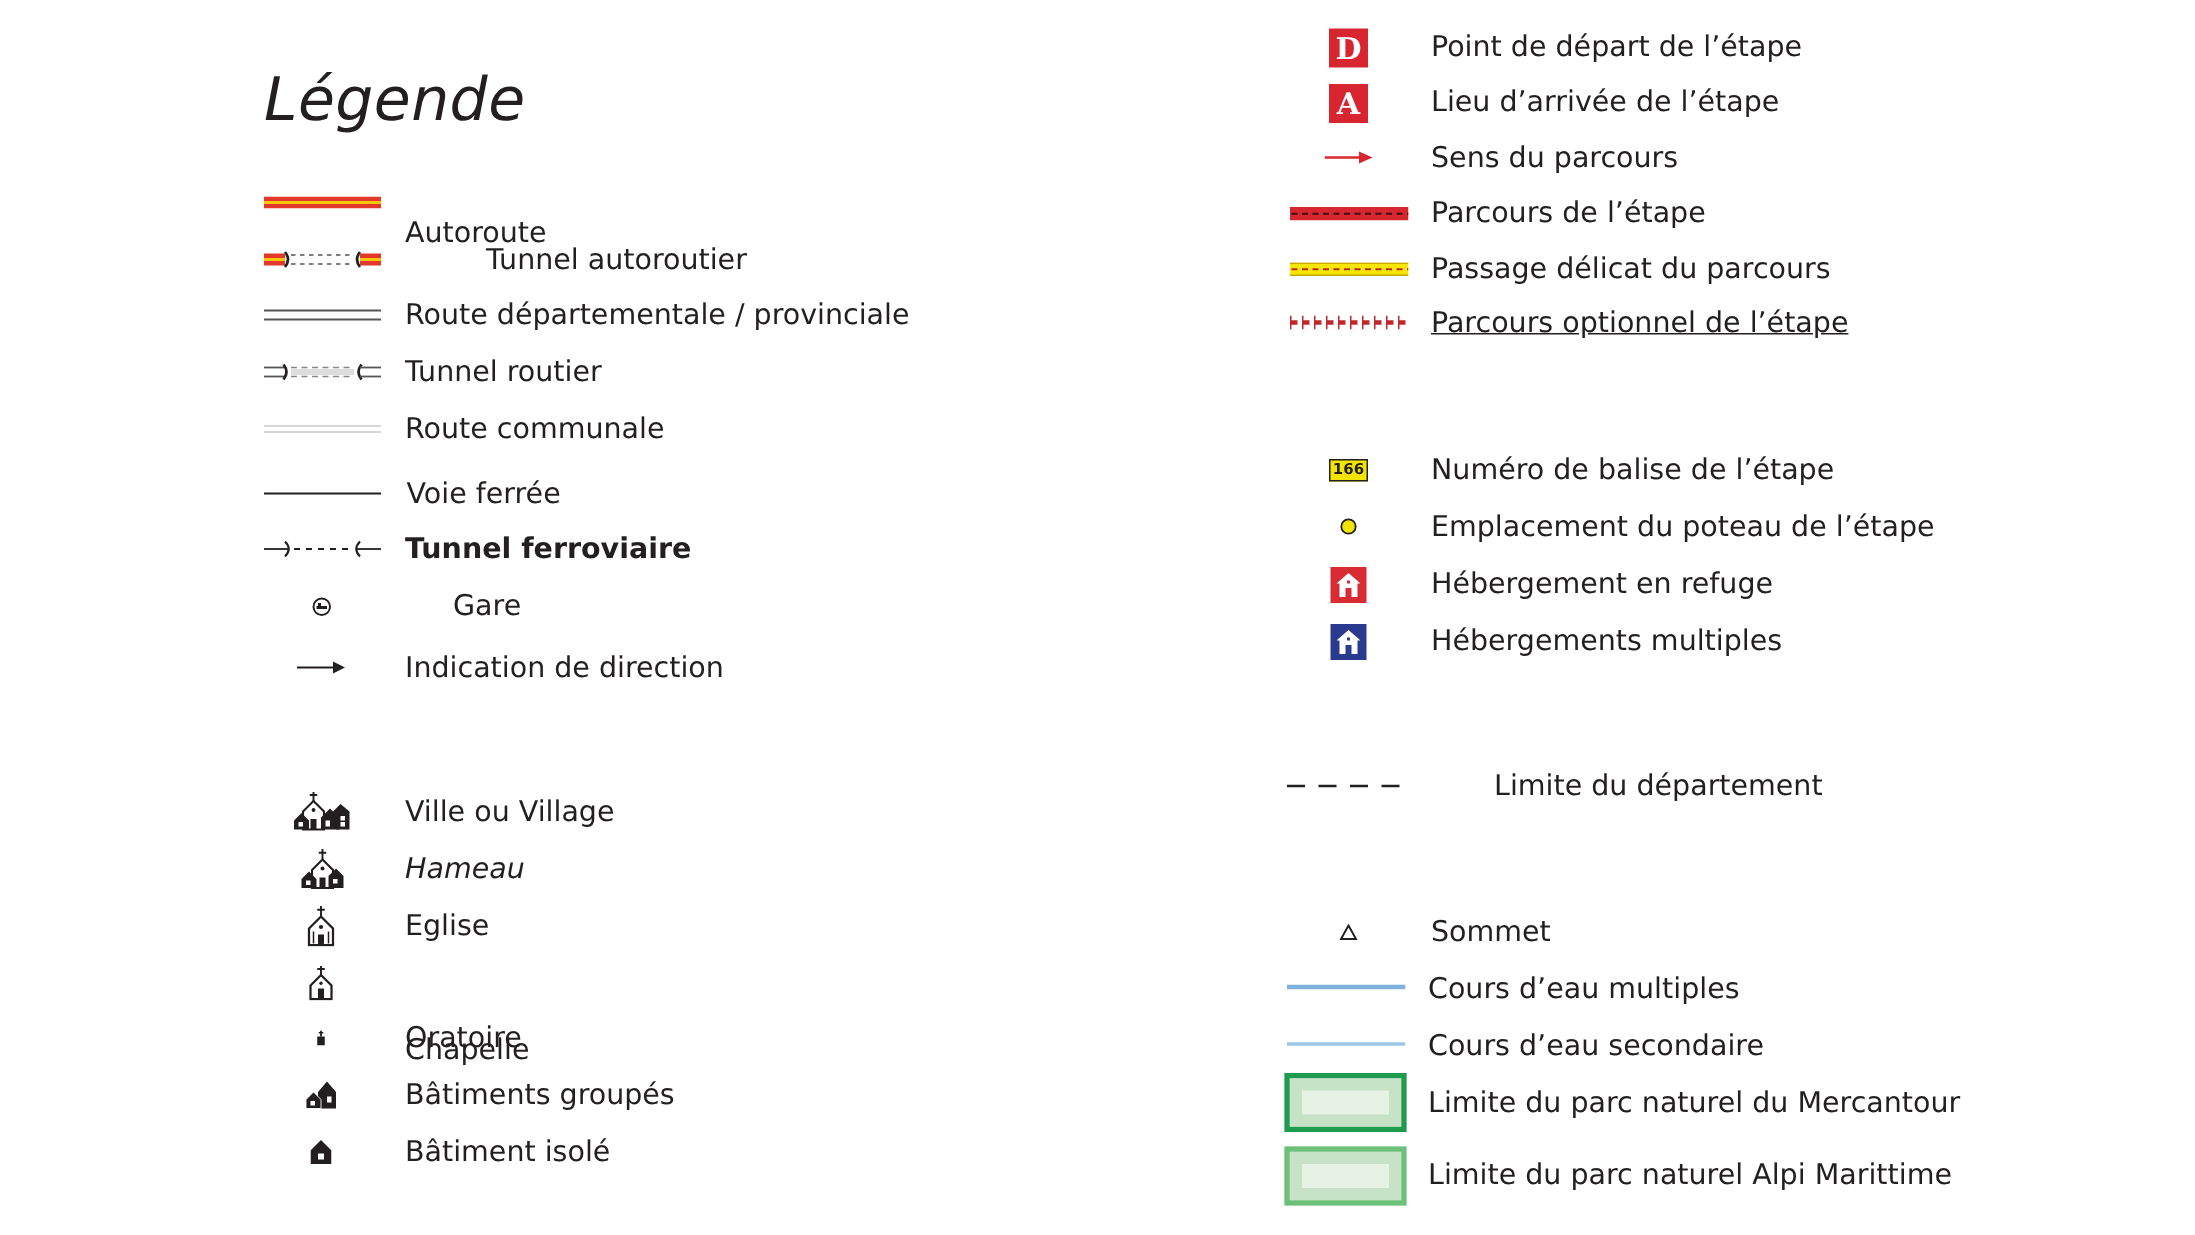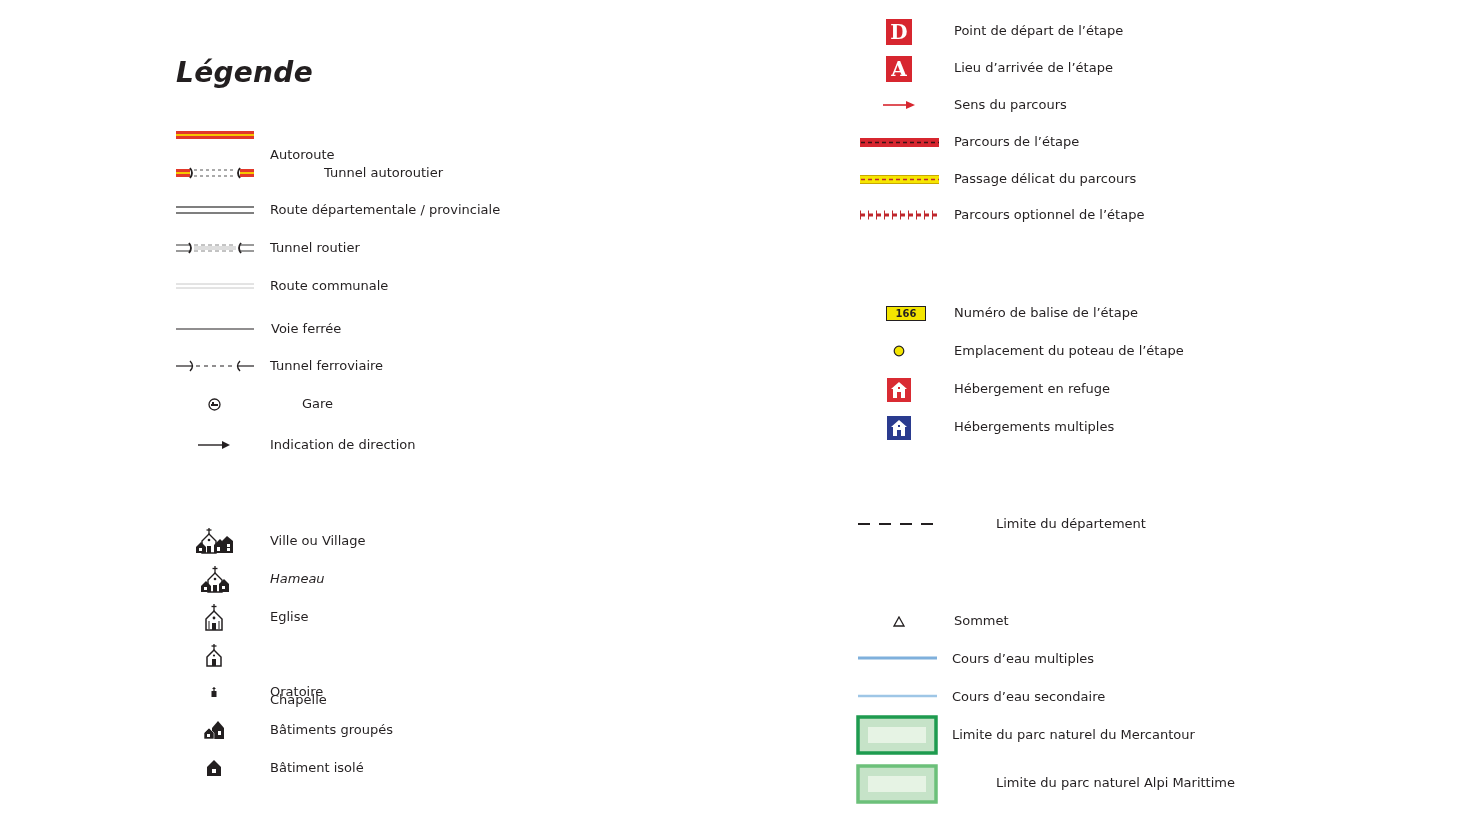--- a/index.html
+++ b/index.html
@@ -1,20 +1,20 @@
 <!DOCTYPE html>
 <html><head>
 <meta charset="utf-8">
 <style>
   html, body { margin:0; padding:0; background:#ffffff; }
   body { width:1463px; height:823px; position:relative; overflow:hidden;
          font-family:"DejaVu Sans", "Liberation Sans", sans-serif; color:#231f20; }
-  .title { position:absolute; left:176px; top:56px; font-size:28px; font-weight:bold; font-style:italic; letter-spacing:0.3px; }
+  .title { position:absolute; left:176px; top:44px; font-size:40px; font-weight:normal; font-style:italic; letter-spacing:0.3px; }
   .sym { position:absolute; display:flex; align-items:center; justify-content:center; }
-  .lbl { position:absolute; font-size:13px; white-space:nowrap; line-height:24px; }
+  .lbl { position:absolute; font-size:19px; white-space:nowrap; line-height:24px; }
   svg { display:block; }
 </style>
 </head>
 <body>
 
 <div class="title">Légende</div>
 
 <div>
 
   <div class="sym" style="left:175px;top:128px;width:80px;height:14px;">
@@ -79,21 +79,21 @@
 
   <div class="sym" style="left:175px;top:359px;width:80px;height:14px;">
     <svg width="78" height="12">
       <line x1="0" y1="6" x2="16" y2="6" stroke="#231f20" stroke-width="1.2"></line>
       <path d="M14 1 Q19 6 14 11" stroke="#231f20" stroke-width="1.4" fill="none"></path>
       <line x1="20" y1="6" x2="60" y2="6" stroke="#231f20" stroke-width="1.2" stroke-dasharray="4,4"></line>
       <path d="M64 1 Q59 6 64 11" stroke="#231f20" stroke-width="1.4" fill="none"></path>
       <line x1="62" y1="6" x2="78" y2="6" stroke="#231f20" stroke-width="1.2"></line>
     </svg>
   </div>
-  <div class="lbl" style="left:270px;top:354px;">Tunnel ferroviaire</div>
+  <div class="lbl" style="left:270px;top:354px;font-weight:bold;">Tunnel ferroviaire</div>
 
   <div class="sym" style="left:204px;top:397px;width:20px;height:14px;">
     <svg width="13" height="13">
         <circle cx="6.5" cy="6.5" r="5.5" fill="#fff" stroke="#231f20" stroke-width="1.3"></circle>
         <path d="M3 8 L10 8 L10 6 L6 6 L6 4 L4 4 L4 6 L3 6 Z" fill="#231f20"></path>
       </svg>
   </div>
   <div class="lbl" style="left:270px;top:392px;margin-left:32px;">Gare</div>
 
   <div class="sym" style="left:197px;top:438px;width:34px;height:14px;">
@@ -229,26 +229,26 @@
       </svg>
   </div>
   <div class="lbl" style="left:954px;top:167px;">Passage délicat du parcours</div>
 
   <div class="sym" style="left:859px;top:209px;width:80px;height:12px;">
     <svg width="79" height="10">
       <line x1="0" y1="5" x2="79" y2="5" stroke="#c0272d" stroke-width="3" stroke-dasharray="5,3"></line>
       <line x1="0" y1="5" x2="79" y2="5" stroke="#c0272d" stroke-width="9" stroke-dasharray="1,7"></line>
     </svg>
   </div>
-  <div class="lbl" style="left:954px;top:203px;">Parcours optionnel de l’étape</div>
-</div>
-
-<div>
-
-  <div class="sym" style="left:886px;top:306px;width:40px;height:15px;background:#f3e500;border:1px solid #231f20;box-sizing:border-box;">
+  <div class="lbl" style="left:954px;top:203px;text-decoration:underline;">Parcours optionnel de l’étape</div>
+</div>
+
+<div>
+
+  <div class="sym" style="left:886px;top:306px;width:26px;height:15px;background:#f3e500;border:1px solid #231f20;box-sizing:border-box;">
     <span style="font-size:10px;font-weight:bold;color:#231f20;line-height:13px;">166</span>
   </div>
   <div class="lbl" style="left:954px;top:301px;">Numéro de balise de l’étape</div>
 
   <div class="sym" style="left:892px;top:344px;width:14px;height:14px;">
     <svg width="12" height="12">
         <circle cx="6" cy="6" r="4.8" fill="#f3e500" stroke="#231f20" stroke-width="1.2"></circle>
       </svg>
   </div>
   <div class="lbl" style="left:954px;top:339px;">Emplacement du poteau de l’étape</div>
@@ -311,14 +311,14 @@
       </svg>
   </div>
   <div class="lbl" style="left:952px;top:723px;">Limite du parc naturel du Mercantour</div>
 
   <div class="sym" style="left:856px;top:764px;width:82px;height:40px;">
     <svg width="82" height="40">
         <rect x="2" y="2" width="78" height="36" fill="#c6e3c8" stroke="#6cc07a" stroke-width="3.5"></rect>
         <rect x="12" y="12" width="58" height="16" fill="#e6f3e4"></rect>
       </svg>
   </div>
-  <div class="lbl" style="left:952px;top:771px;margin-left:44px;">Limite du parc naturel Alpi Marittime</div>
+  <div class="lbl" style="left:952px;top:771px;">Limite du parc naturel Alpi Marittime</div>
 </div>
 
 </body></html>

